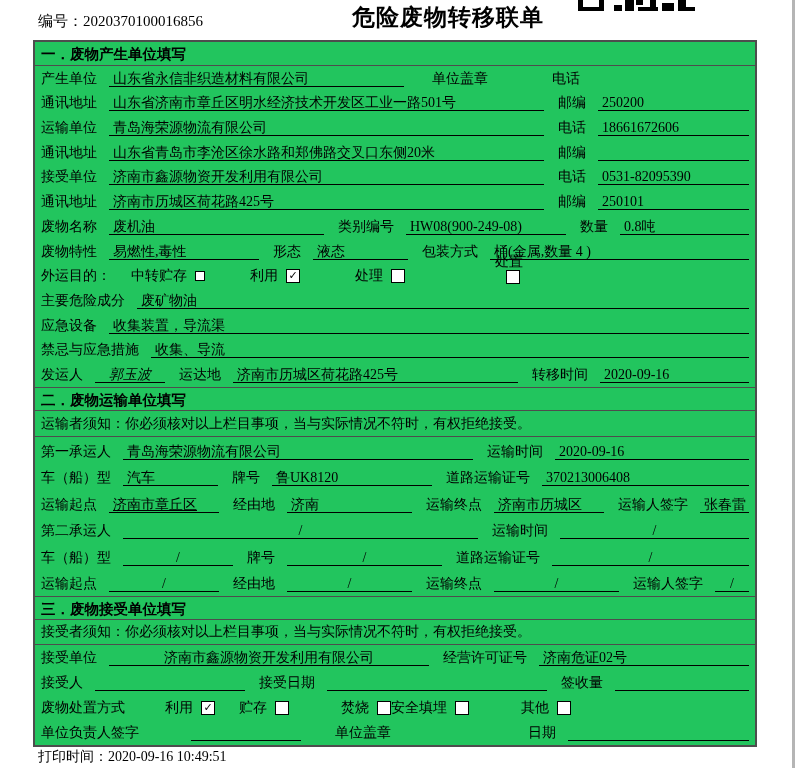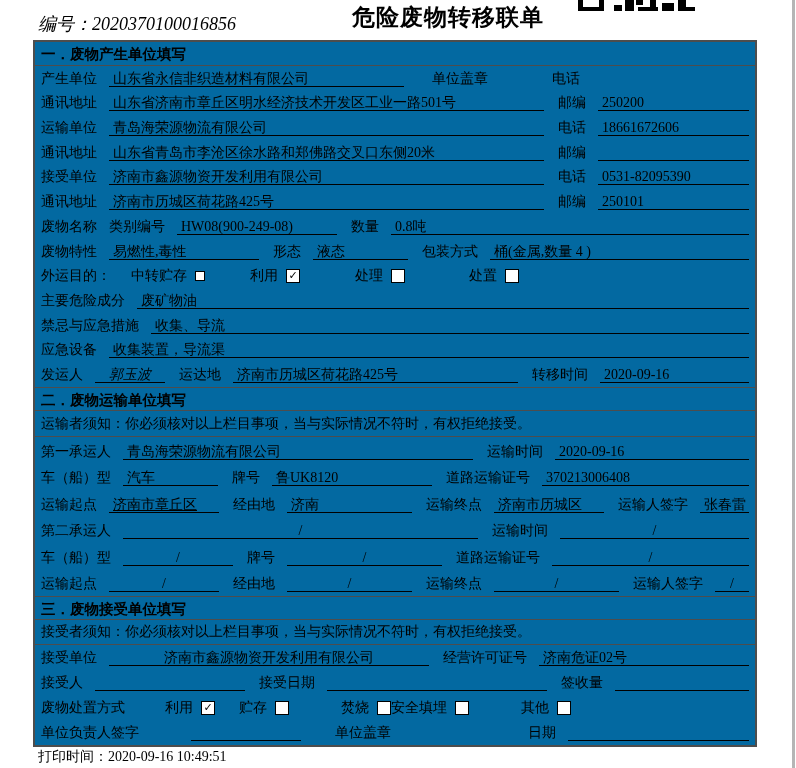--- a/index.html
+++ b/index.html
@@ -1,24 +1,24 @@
 <!DOCTYPE html>
 <html style="--border: #4d4d4d; --underline: #000000; --edge: #b5b5b5;"><head>
 <meta charset="utf-8">
 <style>
   html,body{margin:0;padding:0;background:#fff;}
   body{width:796px;height:768px;position:relative;overflow:hidden;
        font-family:"Liberation Serif","DejaVu Serif",serif;color:#000;font-size:14px;}
   .topbar{position:relative;height:40px;}
-  .serial{position:absolute;left:38px;top:12px;font-size:18px;white-space:nowrap;font-style:italic;}
+  .serial{position:absolute;left:38px;top:12px;font-size:15px;white-space:nowrap;}
   .title{position:absolute;left:100px;right:0;top:2px;margin:0;text-align:center;
          font-size:23px;font-weight:bold;letter-spacing:1px;}
   .qr{position:absolute;left:578px;top:0;}
   .form-table{position:absolute;left:33px;top:40px;width:724px;box-sizing:border-box;
-              border:2px solid var(--border,#4d4d4d);background:#0369a1;}
+              border:2px solid var(--border,#4d4d4d);background:#22c55e;}
   .sec-title{font-weight:bold;height:24px;box-sizing:border-box;padding:3px 6px 0 6px;
              border-bottom:1.5px solid var(--border,#4d4d4d);font-size:14.5px;}
   .sec-title + .sec-title, .form-table > .sec-title:not(:first-child){border-top:1.5px solid var(--border,#4d4d4d);}
   .frow{display:flex;align-items:flex-end;padding:0 6px 4px 6px;box-sizing:border-box;}
   .frow.s1{height:24.7px;}
   .frow.s2{height:26.5px;}
   .frow.s3{height:25px;}
   .frow.sep{border-bottom:1.5px solid var(--border,#4d4d4d);}
   .lbl{margin-right:12px;white-space:nowrap;line-height:17px;}
   .txt{white-space:nowrap;line-height:17px;}
@@ -92,20 +92,21 @@
       <span class="val fx">0531-82095390</span>
     </div>
     <div class="frow s1">
       <span class="lbl">通讯地址</span>
       <span class="val" style="width: 435px;">济南市历城区荷花路425号</span>
       <span class="lbl">邮编</span>
       <span class="val fx">250101</span>
     </div>
     <div class="frow s1">
       <span class="lbl">废物名称</span>
+      <span class="val" style="width: 215px;">废机油</span>
       <span class="lbl">类别编号</span>
       <span class="val" style="width: 160px;">HW08(900-249-08)</span>
       <span class="lbl">数量</span>
       <span class="val fx">0.8吨</span>
     </div>
     <div class="frow s1">
       <span class="lbl">废物特性</span>
       <span class="val" style="width: 150px;">易燃性,毒性</span>
       <span class="lbl">形态</span>
       <span class="val" style="width: 95px;">液态</span>
@@ -119,36 +120,36 @@
         <span class="cb sm"></span>
       </span>
       <span class="cbw" style="margin-left: 45px;">
         <span class="cbl">利用</span>
         <span class="cb chk">✓</span>
       </span>
       <span class="cbw" style="margin-left: 55px;">
         <span class="cbl">处理</span>
         <span class="cb"></span>
       </span>
-      <span class="cbw" style="margin-left: 64px;">
+      <span class="cbw" style="margin-left: 90px; flex-direction: column;">
         <span class="cbl">处置</span>
         <span class="cb"></span>
       </span>
     </div>
     <div class="frow s1">
       <span class="lbl">主要危险成分</span>
       <span class="val fx">废矿物油</span>
     </div>
     <div class="frow s1">
+      <span class="lbl">应急设备</span>
+      <span class="val fx">收集装置，导流渠</span>
+    </div>
+    <div class="frow s1">
       <span class="lbl">禁忌与应急措施</span>
       <span class="val fx">收集、导流</span>
-    </div>
-    <div class="frow s1">
-      <span class="lbl">应急设备</span>
-      <span class="val fx">收集装置，导流渠</span>
     </div>
     <div class="frow s1">
       <span class="lbl">发运人</span>
       <span class="val ctr" style="width: 70px; font-style: italic;">郭玉波</span>
       <span class="lbl">运达地</span>
       <span class="val" style="width: 285px;">济南市历城区荷花路425号</span>
       <span class="lbl">转移时间</span>
       <span class="val fx">2020-09-16</span>
     </div>
     <div class="sec-title">二．废物运输单位填写</div>

